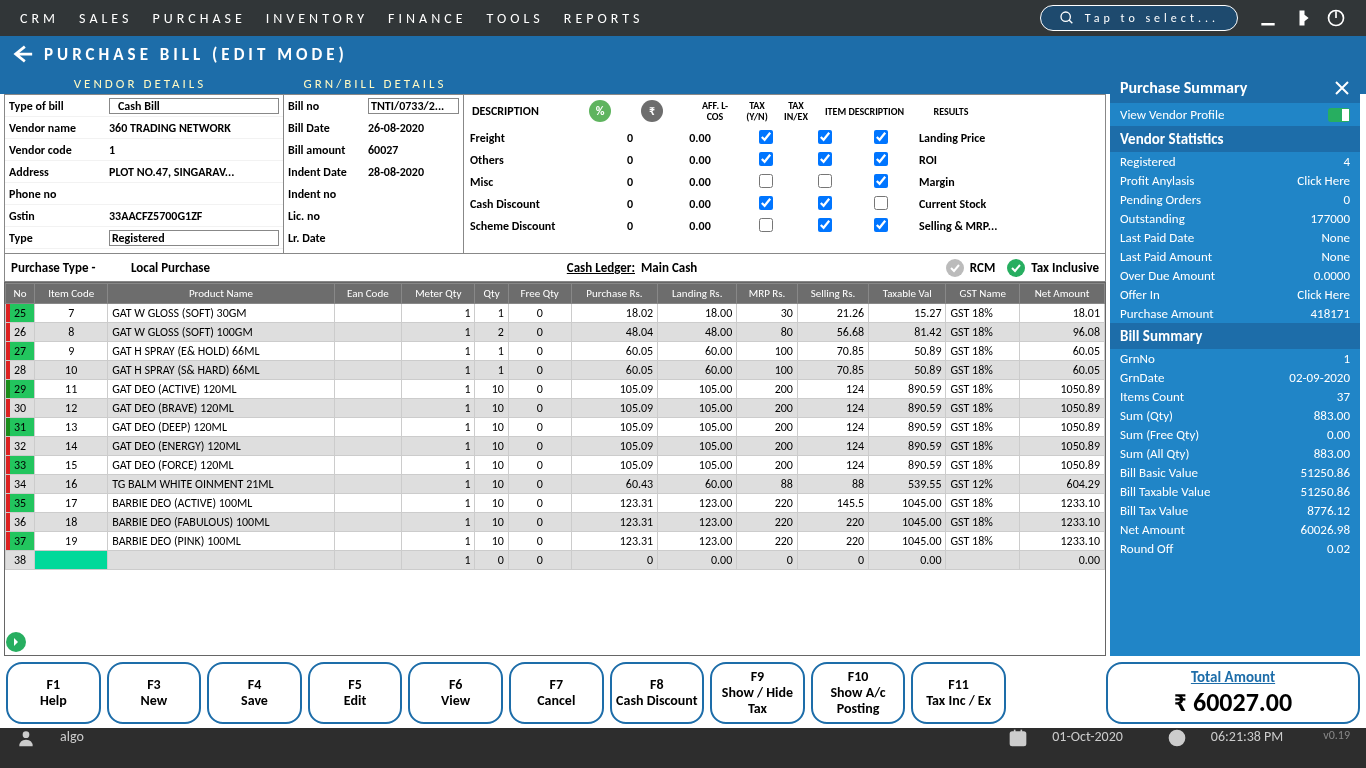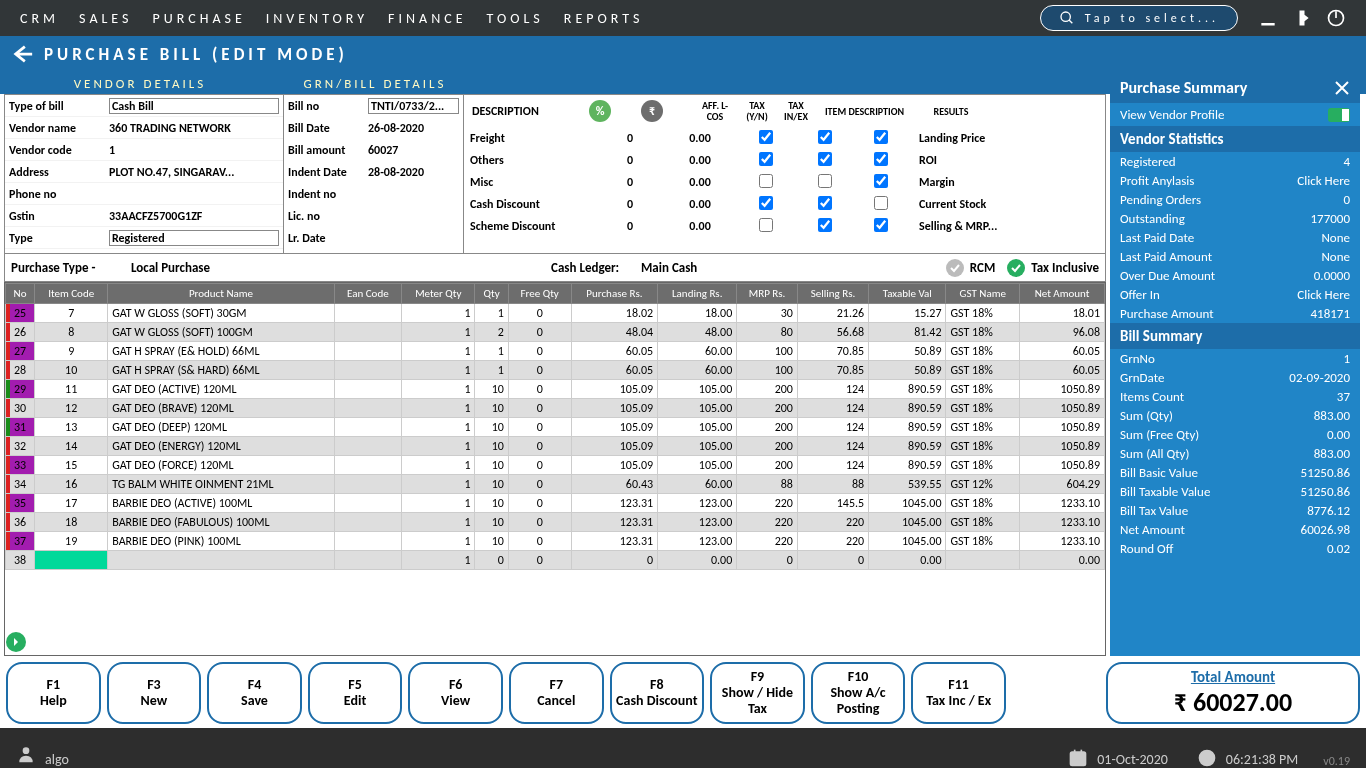--- a/index.html
+++ b/index.html
@@ -67,36 +67,36 @@
 .desc-row .cb { width:40px; text-align:center; }
 .desc-row .cb2 { width:36px; text-align:center; }
 .desc-row .cb3 { width:34px; text-align:center; }
 .desc-row .res { width:95px; font-weight:600; }
 input[type=checkbox]{width:14px;height:14px;}
 
 
 .pt-row { display:flex; align-items:center; height:28px; border:1px solid #888; border-top:none; font-size:13px; padding:0 6px; font-weight:600; }
 .pt-row .ptl{width:120px}
 .pt-row .ptv{flex:0 0 420px}
-.pt-row .clg{flex:0 0 90px; text-align:left; padding-right:16px;}
+.pt-row .clg{flex:0 0 90px; text-align:right; padding-right:6px;text-decoration:underline;}
 .pt-row .clgv{flex:0 0 90px}
 .pt-row .filler{flex:1}
 .pt-row .badge{display:flex;align-items:center;gap:6px;margin-left:12px}
 .pt-row .dot{width:18px;height:18px;border-radius:50%;display:flex;align-items:center;justify-content:center}
 .pt-row .dot.gray{background:#bbb}
 .pt-row .dot.green{background:#27ae60}
 .pt-row .dot svg{width:10px;height:10px;fill:#fff}
 
 
 .grid { flex:1; overflow:auto; border:1px solid #666; font-size:12px; }
 .grid table { width:100%; border-collapse:collapse; }
 .grid th { background:#6d6d6d; color:#fff; font-weight:normal; padding:3px 4px; border:1px solid #888; font-size:11px; white-space:nowrap; }
 .grid td { border:1px solid #ccc; padding:2px 4px; white-space:nowrap; }
 .grid tr.odd td { background:#dedede; }
-.grid td.no { background:#a21caf; text-align:center; position:relative; }
+.grid td.no { background:#22c55e; text-align:center; position:relative; }
 .grid td.no .flag { position:absolute; left:0; top:0; bottom:0; width:4px; }
 .flag.red{background:#d22}.flag.green{background:#1a8d1a}
 .grid td.r { text-align:right; }
 .grid td.c { text-align:center; }
 .grid td.itemcode { text-align:center; }
 .grid .emptycell { background:#00d99a !important; }
 
 .greenarrow { position:absolute; left:6px; bottom:116px; width:20px; height:20px; background:#27ae60; border-radius:50%; display:flex; align-items:center; justify-content:center; }
 .greenarrow svg{width:10px;height:10px;fill:#fff}
 
@@ -104,21 +104,21 @@
 .fkeys { position:absolute; left:6px; right:360px; bottom:44px; height:62px; display:flex; gap:6px; }
 .fkeys .fkey { flex:1; background:#fff; border:2px solid #1d6da9; border-radius:16px; display:flex; flex-direction:column; align-items:center; justify-content:center; font-size:14px; font-weight:600; color:#000; cursor:pointer; line-height:16px; text-align:center; padding:4px; }
 .fkeys .fkey .k { font-weight:700; }
 
 
 .totalbox { position:absolute; right:6px; bottom:44px; width:254px; height:62px; border:2px solid #1d6da9; border-radius:16px; display:flex; flex-direction:column; align-items:center; justify-content:center; }
 .totalbox .lbl { color:#1d6da9; font-weight:bold; text-decoration:underline; font-size:15px; }
 .totalbox .amt { font-size:26px; font-weight:bold; display:flex; align-items:center; gap:6px; }
 
 
-.statusbar { position:absolute; left:0; right:0; bottom:0; height:40px; background:#2d2d2d; color:#ccc; display:flex; align-items:flex-end; padding:0 16px; font-size:14px; gap:9px; }
+.statusbar { position:absolute; left:0; right:0; bottom:0; height:40px; background:#2d2d2d; color:#ccc; display:flex; align-items:flex-start; padding:0 16px; font-size:14px; gap:24px; }
 .statusbar .usericon svg{width:20px;height:20px;fill:#ccc}
 .statusbar .spacer{flex:1}
 .statusbar .calicon svg,.statusbar .clockicon svg{width:20px;height:20px;fill:#ccc;vertical-align:middle}
 .statusbar .ver{font-size:12px;color:#888;margin-left:16px}
 </style>
 </head>
 <body>
 
 <div class="topbar">
   <div class="menu" id="mainmenu">
@@ -270,21 +270,21 @@
       </div>
     </div>
 </div>
 
 <div class="content">
   <div class="details-row">
 
     <div class="vendor-details">
       <div class="vrow">
           <span class="lbl">Type of bill</span>
-          <span class="val" style="border:1px solid #888;padding:0 2px;display:flex;justify-content:space-between;align-items:center">Cash Bill</span>
+          <span class="val" style="border:1px solid #888;padding:0 8px;display:flex;justify-content:space-between;align-items:center">Cash Bill</span>
         </div>
       <div class="vrow">
           <span class="lbl">Vendor name</span>
           <span class="val">360 TRADING NETWORK</span>
         </div>
       <div class="vrow">
           <span class="lbl">Vendor code</span>
           <span class="val">1</span>
         </div>
       <div class="vrow">

